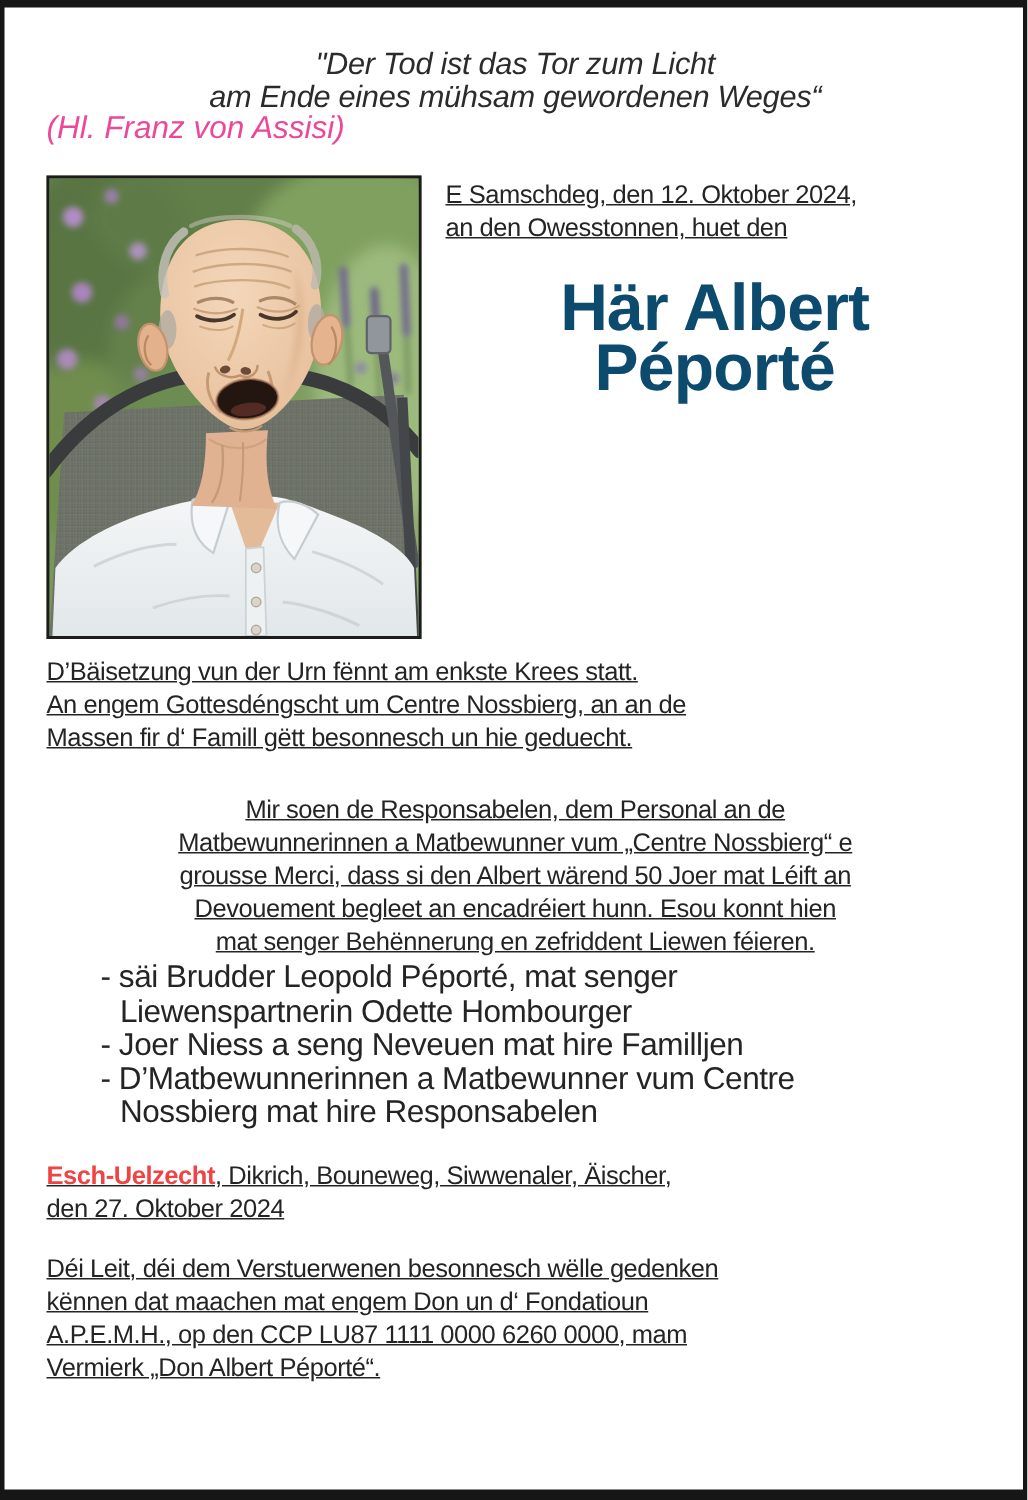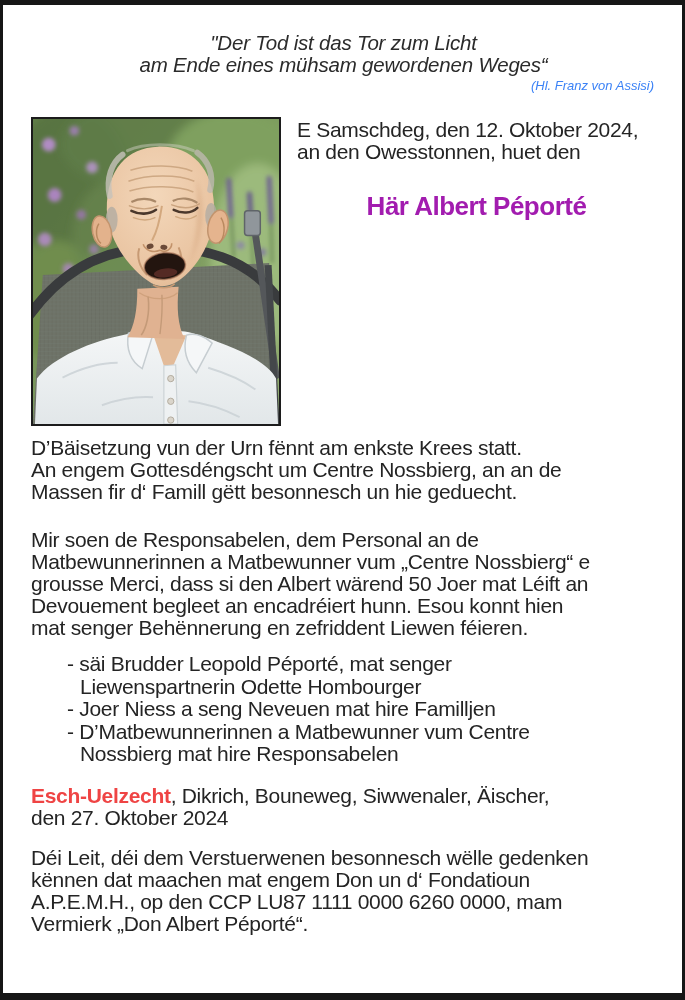--- a/index.html
+++ b/index.html
@@ -19,59 +19,59 @@
   .pre { white-space: pre-line; }
   .quote {
     text-align: center;
     font-style: italic;
     font-size: 20.5px;
     line-height: 22px;
     letter-spacing: -0.2px;
     color: #2b2b2b;
   }
   .quote-attr {
-    text-align: right;
     font-style: italic;
-    font-size: 13px;
+    font-size: 21px;
     line-height: 20px;
     padding-right: 2px;
-    color: #3b82f6;
+    color: #ec4899;
   }
   .main-row { display: flex; margin-top: 21px; }
   .photo-frame {
     flex: none;
     width: 250px;
     height: 309px;
     border: 2px solid #1c1c1c;
     background: #7c9a62;
   }
   .photo-frame svg { display: block; width: 100%; height: 100%; }
   .right-col { flex: 1; padding-left: 16px; padding-top: 2px; }
   .body-text {
-    font-size: 21px;
+    font-size: 17px;
     line-height: 22px;
     letter-spacing: -0.3px;
     margin: 0;
+    text-decoration: underline;
   }
   .deceased-name {
-    font-size: 26px;
+    font-size: 44px;
     font-weight: bold;
     letter-spacing: -0.5px;
     text-align: center;
     line-height: 40px;
     margin: 23px 0 0 0;
-    color: #a21caf;
+    color: #0c4a6e;
   }
   .passing-para { margin-top: 64px; }
   .para-burial { margin-top: 11px; }
-  .para-thanks { margin-top: 26px; }
+  .para-thanks { margin-top: 26px; text-align: center; }
   .para-farewell-intro { margin-top: 21px; }
   ul.farewell-list {
     list-style: none;
-    margin: 14px 0 0 36px;
+    margin: 2px 0 0 36px;
     padding: 0;
     font-size: 21px;
     line-height: 22.5px;
     letter-spacing: -0.3px;
   }
   ul.farewell-list li {
     white-space: pre-line;
     padding-left: 13px;
     text-indent: -13px;
   }

